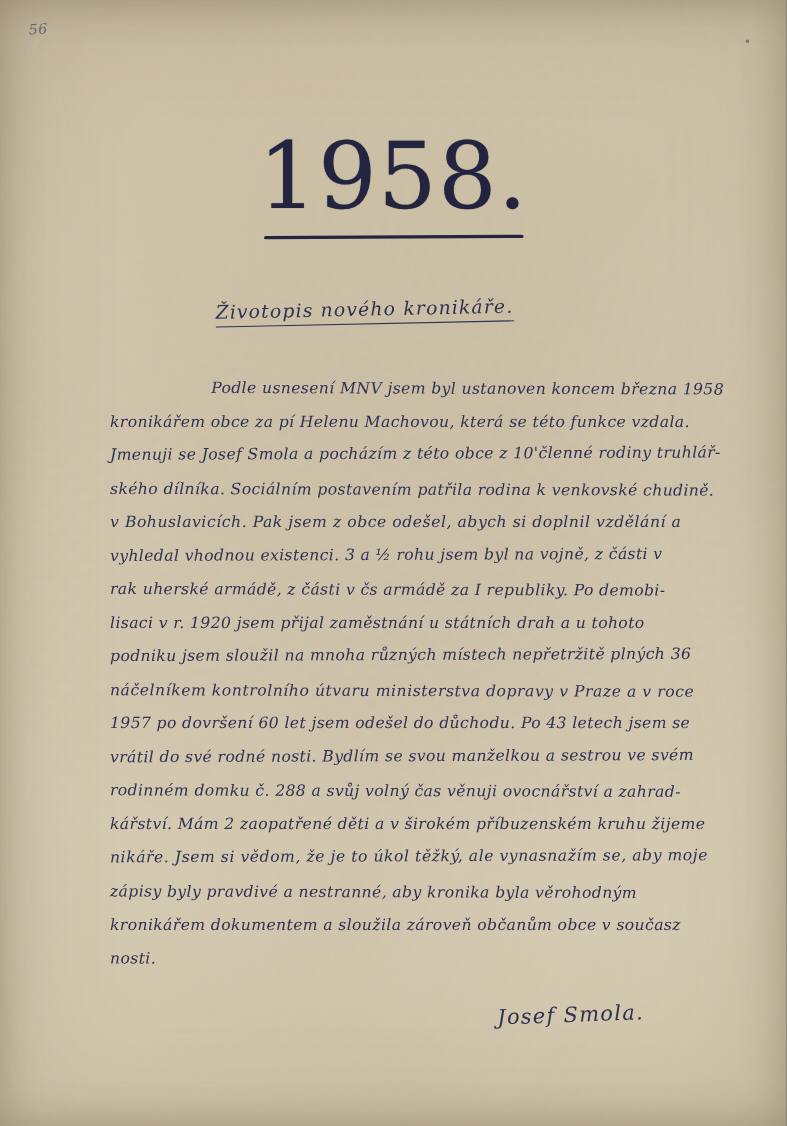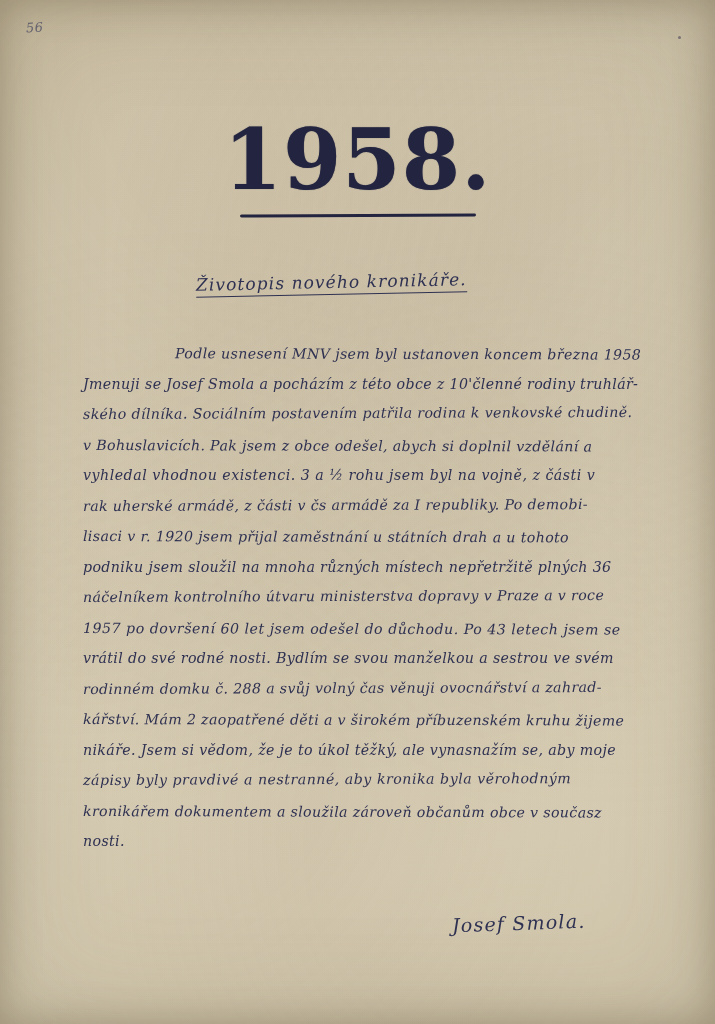--- a/index.html
+++ b/index.html
@@ -73,21 +73,21 @@
     position: absolute;
     top: 118px;
     left: 0;
     width: 100%;
     text-align: center;
     z-index: 3;
   }
   #year {
     display: inline-block;
     font-family: "DejaVu Serif", serif;
-    font-weight: 700;
+    font-weight: 400;
     font-size: 84px;
     line-height: 1;
     color: #23243f;
     letter-spacing: 1px;
     padding: 0 6px 6px 6px;
     text-shadow: 0 0 1px rgba(35,36,63,.55);
   }
   #year-rule {
     width: 236px;
     height: 3px;
@@ -117,21 +117,21 @@
     transform: rotate(-1.2deg);
     display: inline-block;
     padding-bottom: 2px;
     border-bottom: 1.6px solid #2f3152;
   }
 
   
   #body-text {
     position: absolute;
     top: 338px;
-    left: 83px;
+    left: 100px;
     width: 540px;
     z-index: 3;
   }
   .line {
     font-family: "DejaVu Serif", serif;
     font-style: italic;
     color: #2f3152;
     font-size: 14.2px;
     line-height: 30.5px;
     height: 30.5px;
@@ -186,20 +186,21 @@
     <div id="year" class="ink">1958.</div>
     <div id="year-rule"></div>
   </div>
 
   <div id="subtitle-wrap">
     <span id="subtitle" class="hand">Životopis nového kronikáře.</span>
   </div>
 
   <div id="body-text">
       <div class="line indent">Podle usnesení MNV jsem byl ustanoven koncem března 1958</div>
+      <div class="line">kronikářem obce za pí Helenu Machovou, která se této funkce vzdala.</div>
       <div class="line">Jmenuji se Josef Smola a pocházím z této obce z 10'členné rodiny truhlář-</div>
       <div class="line">ského dílníka. Sociálním postavením patřila rodina k venkovské chudině.</div>
       <div class="line">v Bohuslavicích. Pak jsem z obce odešel, abych si doplnil vzdělání a</div>
       <div class="line">vyhledal vhodnou existenci. 3 a ½ rohu jsem byl na vojně, z části v</div>
       <div class="line">rak uherské armádě, z části v čs armádě za I republiky. Po demobi-</div>
       <div class="line">lisaci v r. 1920 jsem přijal zaměstnání u státních drah a u tohoto</div>
       <div class="line">podniku jsem sloužil na mnoha různých místech nepřetržitě plných 36</div>
       <div class="line">náčelníkem kontrolního útvaru ministerstva dopravy v Praze a v roce</div>
       <div class="line">1957 po dovršení 60 let jsem odešel do důchodu. Po 43 letech jsem se</div>
       <div class="line">vrátil do své rodné nosti. Bydlím se svou manželkou a sestrou ve svém</div>

